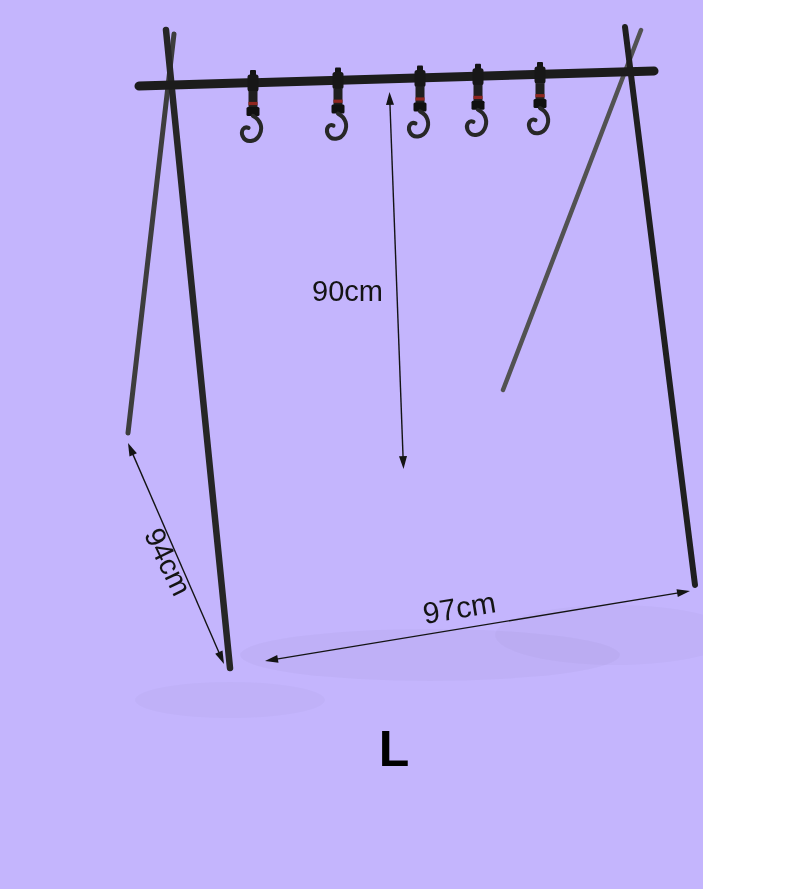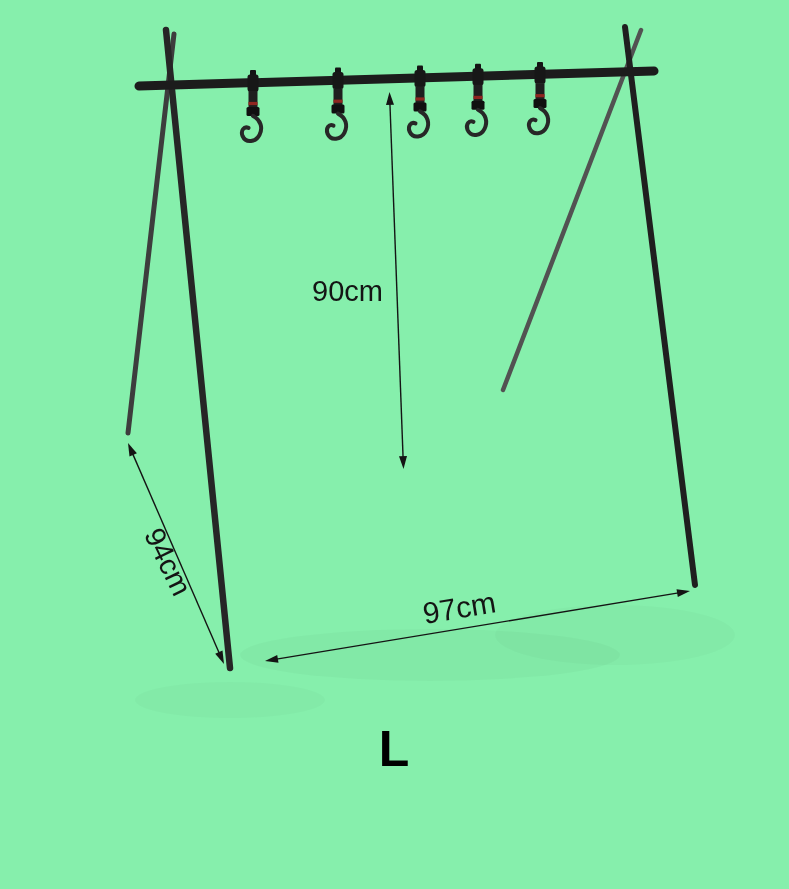--- a/index.html
+++ b/index.html
@@ -3,23 +3,23 @@
 <meta charset="utf-8">
 <style>
   html, body {
     margin: 0;
     padding: 0;
     background: #ffffff;
     font-family: "Liberation Sans", sans-serif;
   }
   .canvas {
     position: relative;
-    width: 789px;
+    width: 703px;
     height: 889px;
-    background: #86efac;
+    background: #c4b5fd;
     overflow: hidden;
   }
   svg { display: block; }
   text {
     font-family: "Liberation Sans", sans-serif;
     fill: #141414;
   }
   .dim-label { font-size: 29px; font-weight: 400; }
   .dim-label-width { font-size: 30px; font-weight: 400; }
   .size-label { font-size: 50px; font-weight: 700; fill: #000000; }

